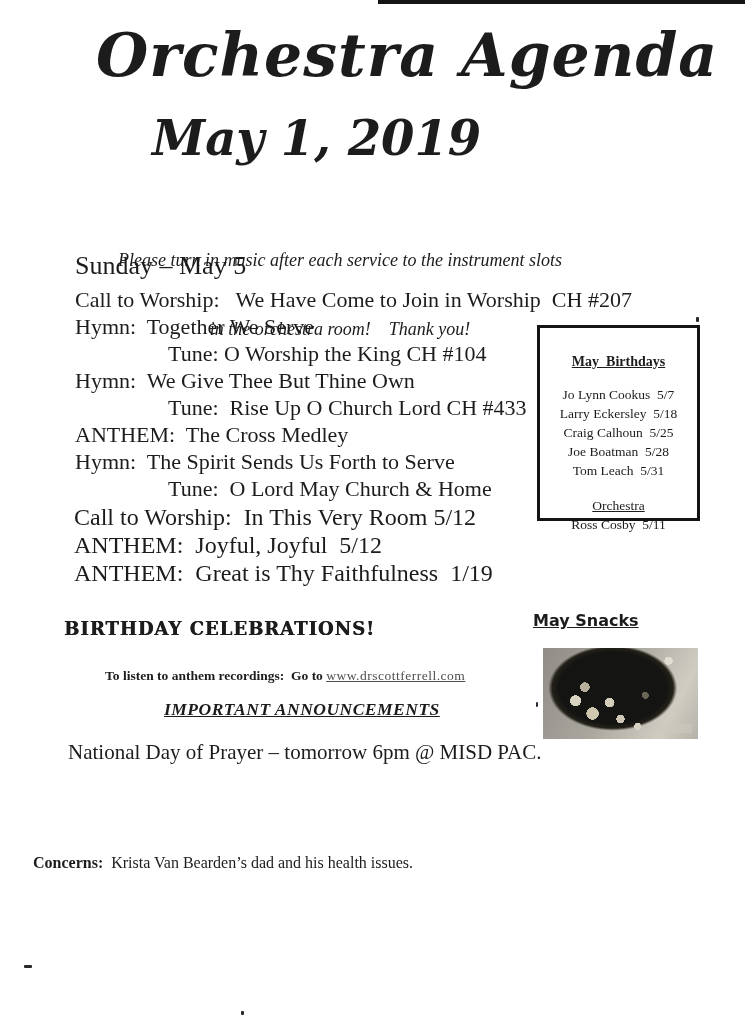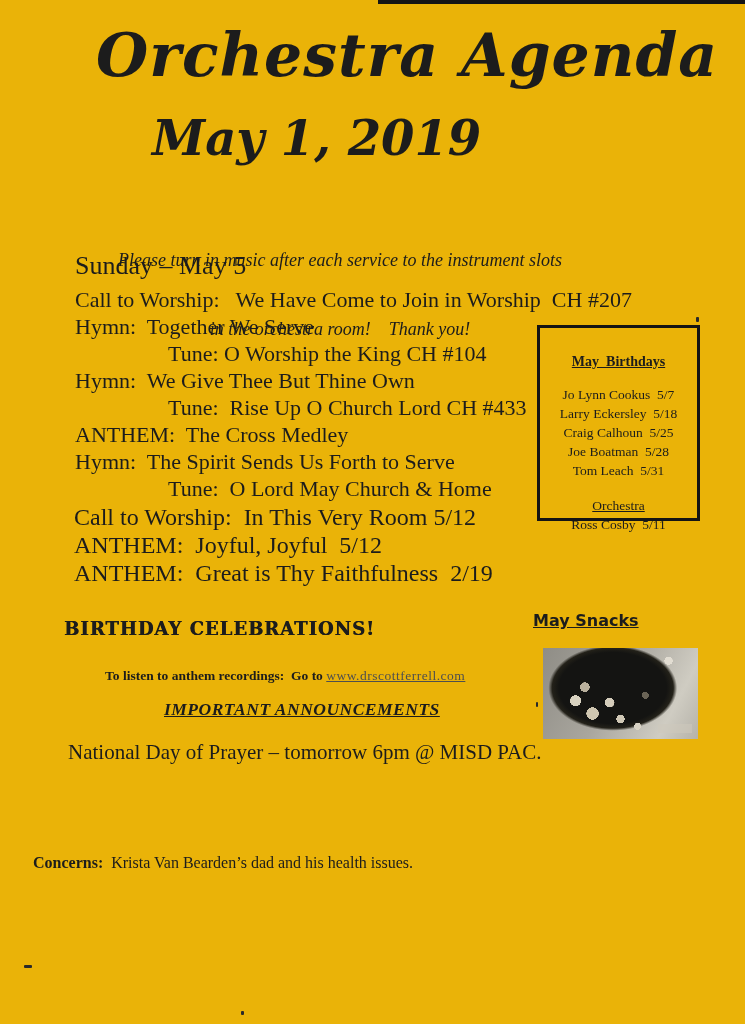--- a/index.html
+++ b/index.html
@@ -1,18 +1,18 @@
 <!DOCTYPE html>
 <html><head>
 <meta charset="utf-8">
 <style>
   html,body { margin:0; padding:0; background:#9a9a9a; }
   .page {
     position:relative; width:745px; height:1024px; margin:0 auto;
-    background:#eab308; overflow:hidden; color:#1c1c1c;
+    background:#ffffff; overflow:hidden; color:#1c1c1c;
     font-family:"Liberation Serif", serif;
   }
   
   .scan-line { position:absolute; left:378px; top:0; width:367px; height:4px; background:#151515; }
   .speck { position:absolute; background:#2a2a2a; border-radius:1px; }
   .speck.s1 { left:24px;  top:965px;  width:8px; height:3px; }
   .speck.s2 { left:241px; top:1011px; width:3px; height:4px; }
   .speck.s3 { left:696px; top:317px;  width:3px; height:5px; }
   .speck.s4 { left:611px; top:712px;  width:3px; height:3px; }
   .speck.s5 { left:536px; top:702px;  width:2px; height:5px; }
@@ -150,21 +150,21 @@
     <div class="bday-name">Craig Calhoun  5/25</div>
     <div class="bday-name">Joe Boatman  5/28</div>
     <div class="bday-name">Tom Leach  5/31</div>
     <div class="bday-sub">Orchestra</div>
     <div class="bday-name">Ross Cosby  5/11</div>
   </div>
 
   <div class="service2">
     <div class="line">Call to Worship:  In This Very Room 5/12</div>
     <div class="line">ANTHEM:  Joyful, Joyful  5/12</div>
-    <div class="line">ANTHEM:  Great is Thy Faithfulness  2/19</div>
+    <div class="line">ANTHEM:  Great is Thy Faithfulness  1/19</div>
   </div>
 
   <div class="celebration">BIRTHDAY CELEBRATIONS!</div>
 
   <div class="recordings"><span>To listen to anthem recordings:  Go to </span><span class="url">www.drscottferrell.com</span></div>
 
   <div class="announce-heading">IMPORTANT ANNOUNCEMENTS</div>
 
   <div class="snacks-title">May Snacks</div>
   <div class="snacks-group">Altos</div>

